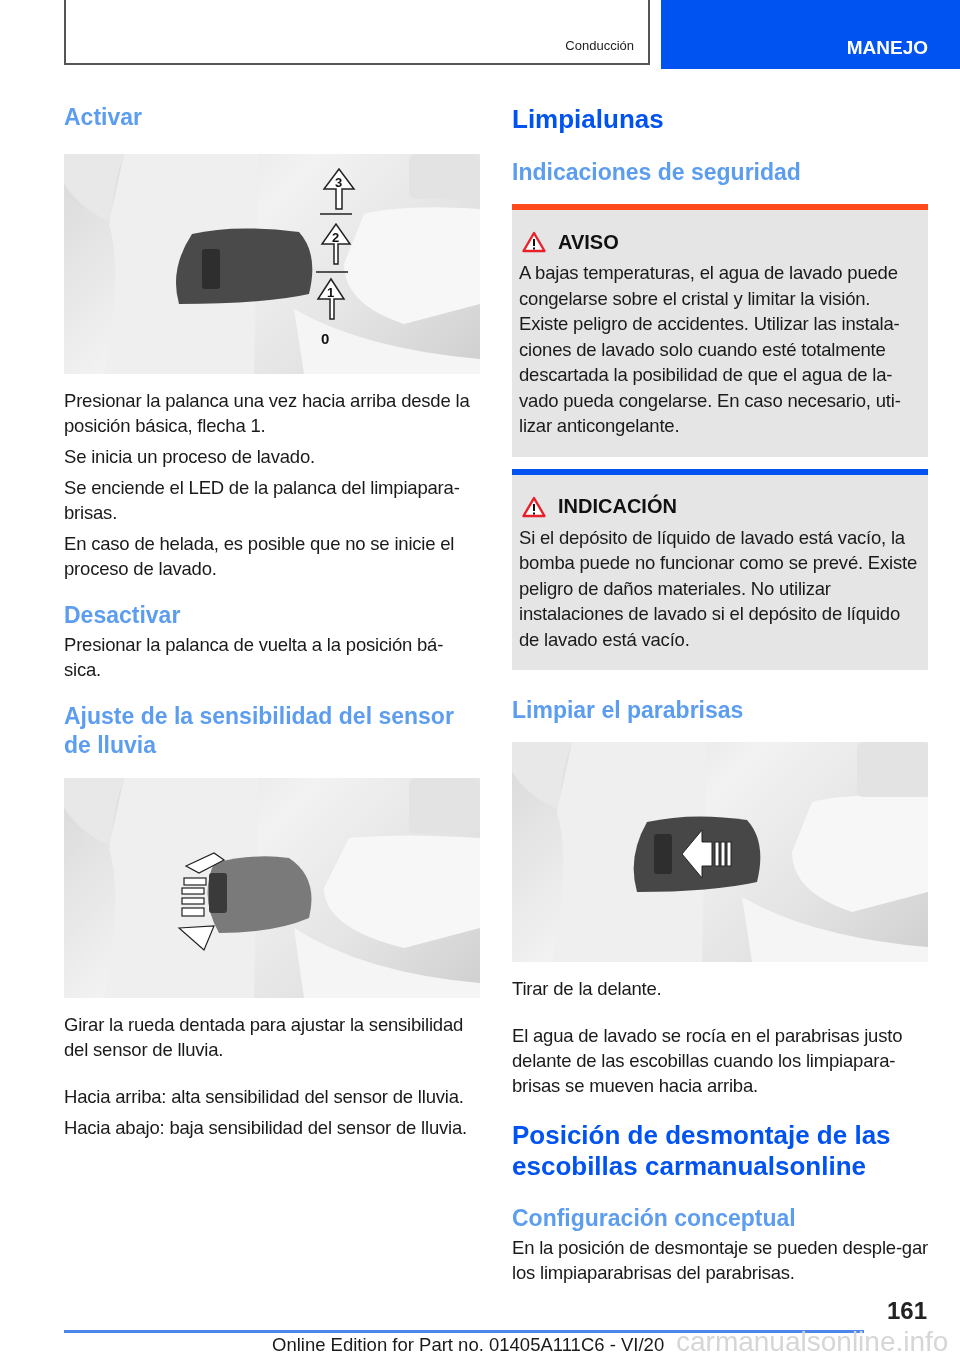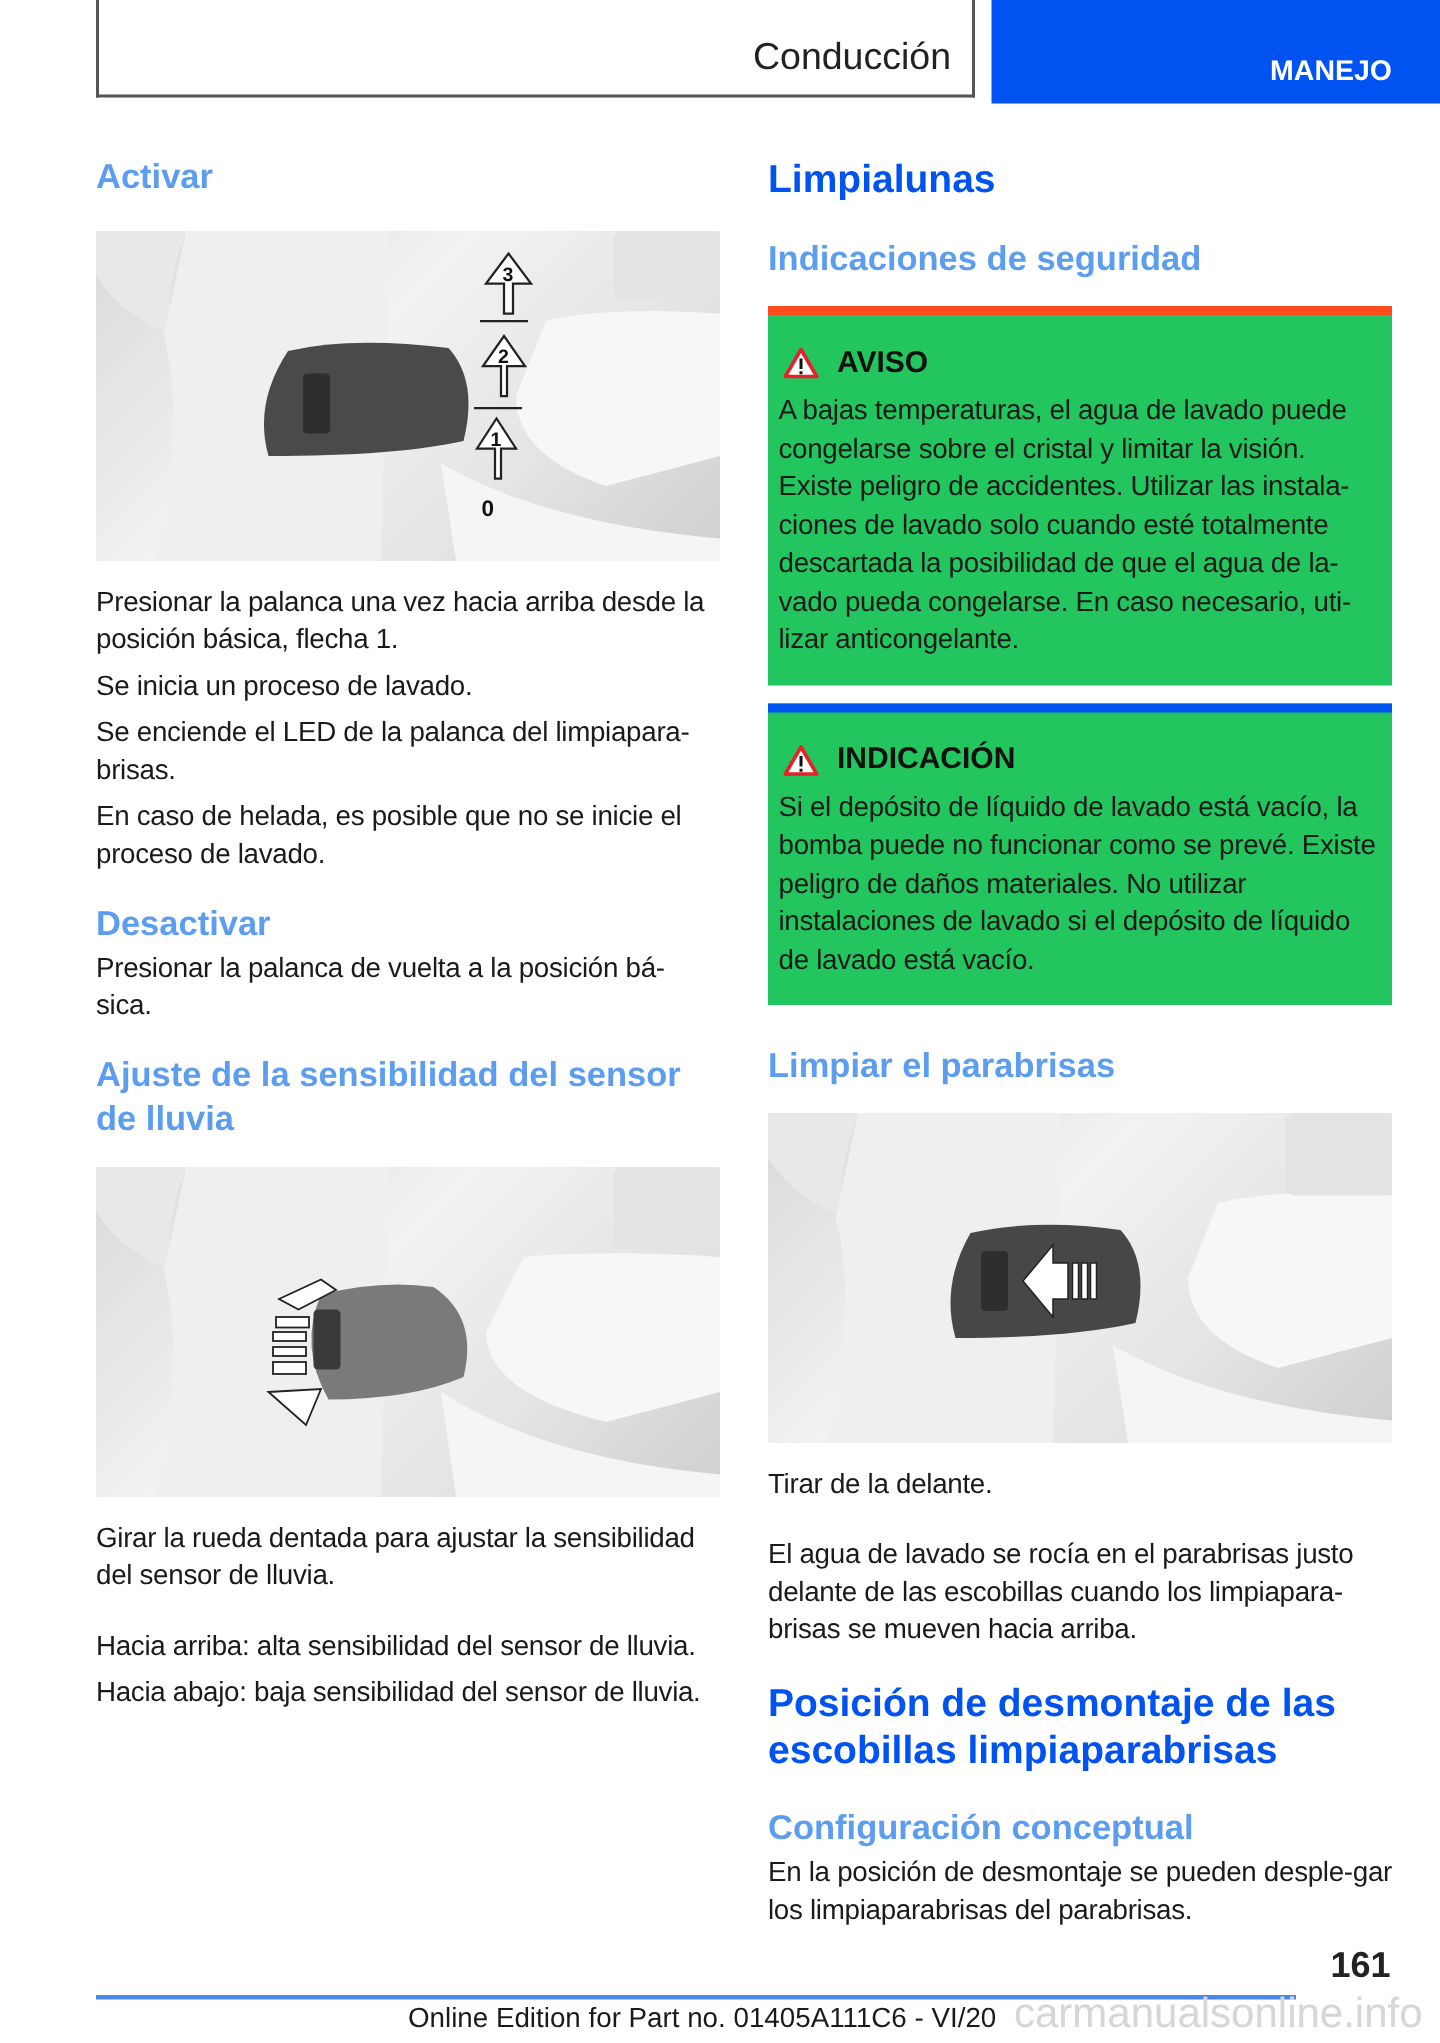--- a/index.html
+++ b/index.html
@@ -1,37 +1,37 @@
 <!DOCTYPE html>
 <html><head>
 <meta charset="utf-8">
 <style>
   * { margin: 0; padding: 0; box-sizing: border-box; }
   html, body { width: 960px; height: 1362px; background: #ffffff; overflow: hidden; }
   body { position: relative; font-family: "Liberation Sans", sans-serif; color: #1a1a1a; }
 
   
   .hdr-box { position: absolute; left: 64px; top: -2px; width: 586px; height: 67px; border: 2px solid #555; border-top: none; background: #fff; }
-  .hdr-section { position: absolute; right: 14px; bottom: 10px; font-size: 25px; color: #222; text-align: center; }
+  .hdr-section { position: absolute; right: 14px; bottom: 10px; font-size: 13px; color: #222; text-align: center; }
   .hdr-tab { position: absolute; left: 661px; top: 0; width: 299px; height: 69px; background: #0053f0; }
   .hdr-tab-label { position: absolute; right: 32px; bottom: 10px; font-size: 19px; font-weight: bold; color: #fff; }
 
   
   .col { position: absolute; top: 96px; }
   .col-left { left: 64px; width: 416px; }
   .col-right { left: 512px; width: 416px; }
 
   .h-main { font-size: 26px; font-weight: bold; color: #0053f0; line-height: 32px; }
   .h-sub { font-size: 23px; font-weight: bold; color: #5c9df0; line-height: 29px; }
   .p { font-size: 18.5px; line-height: 25px; color: #1a1a1a; letter-spacing: -0.2px; }
 
   .fig { width: 416px; height: 220px; background: linear-gradient(135deg, #d9d9d9 0%, #f2f2f2 40%, #e4e4e4 70%, #cfcfcf 100%); position: relative; overflow: hidden; }
 
   
-  .warn { width: 416px; background: #22c55e; position: relative; }
+  .warn { width: 416px; background: #e5e5e5; position: relative; }
   .warn-bar { height: 6px; width: 100%; }
   .warn-head { display: flex; align-items: center; padding: 18px 0 0 10px; height: 46px; }
   .warn-title { font-size: 20px; font-weight: bold; color: #111; margin-left: 12px; }
   .warn-body { padding: 4px 10px 18px 7px; }
   .warn-body .p { line-height: 25.5px; }
 
   
   .foot-line { position: absolute; left: 64px; top: 1330px; width: 800px; height: 3px; background: #4d86ea; }
   .page-num { position: absolute; right: 33px; top: 1297px; font-size: 24px; font-weight: bold; color: #222; }
   .foot-text { position: absolute; left: 272px; top: 1334px; font-size: 18.5px; color: #1a1a1a; white-space: nowrap; }
@@ -158,21 +158,21 @@
         <rect x="203" y="100" width="4" height="24"></rect>
         <rect x="209" y="100" width="4" height="24"></rect>
         <rect x="215" y="100" width="4" height="24"></rect>
       </g>
     </svg>
   </div>
 
   <p class="p" style="margin-top:14px;">Tirar de la delante.</p>
   <p class="p" style="margin-top:22px;">El agua de lavado se rocía en el parabrisas justo delante de las escobillas cuando los limpiapara-brisas se mueven hacia arriba.</p>
 
-  <h1 class="h-main" style="margin-top:22px; line-height:31px;">Posición de desmontaje de las escobillas limpiaparabrisas</h1>
+  <h1 class="h-main" style="margin-top:22px; line-height:31px;">Posición de desmontaje de las escobillas carmanualsonline</h1>
   <h2 class="h-sub" style="margin-top:22px;">Configuración conceptual</h2>
   <p class="p" style="margin-top:2px;">En la posición de desmontaje se pueden desple-gar los limpiaparabrisas del parabrisas.</p>
 </div>
 
 <div class="page-num">161</div>
 <div class="foot-line"></div>
 <div class="foot-text">Online Edition for Part no. 01405A111C6 - VI/20</div>
 <div class="watermark">carmanualsonline.info</div>
 
 </body></html>

